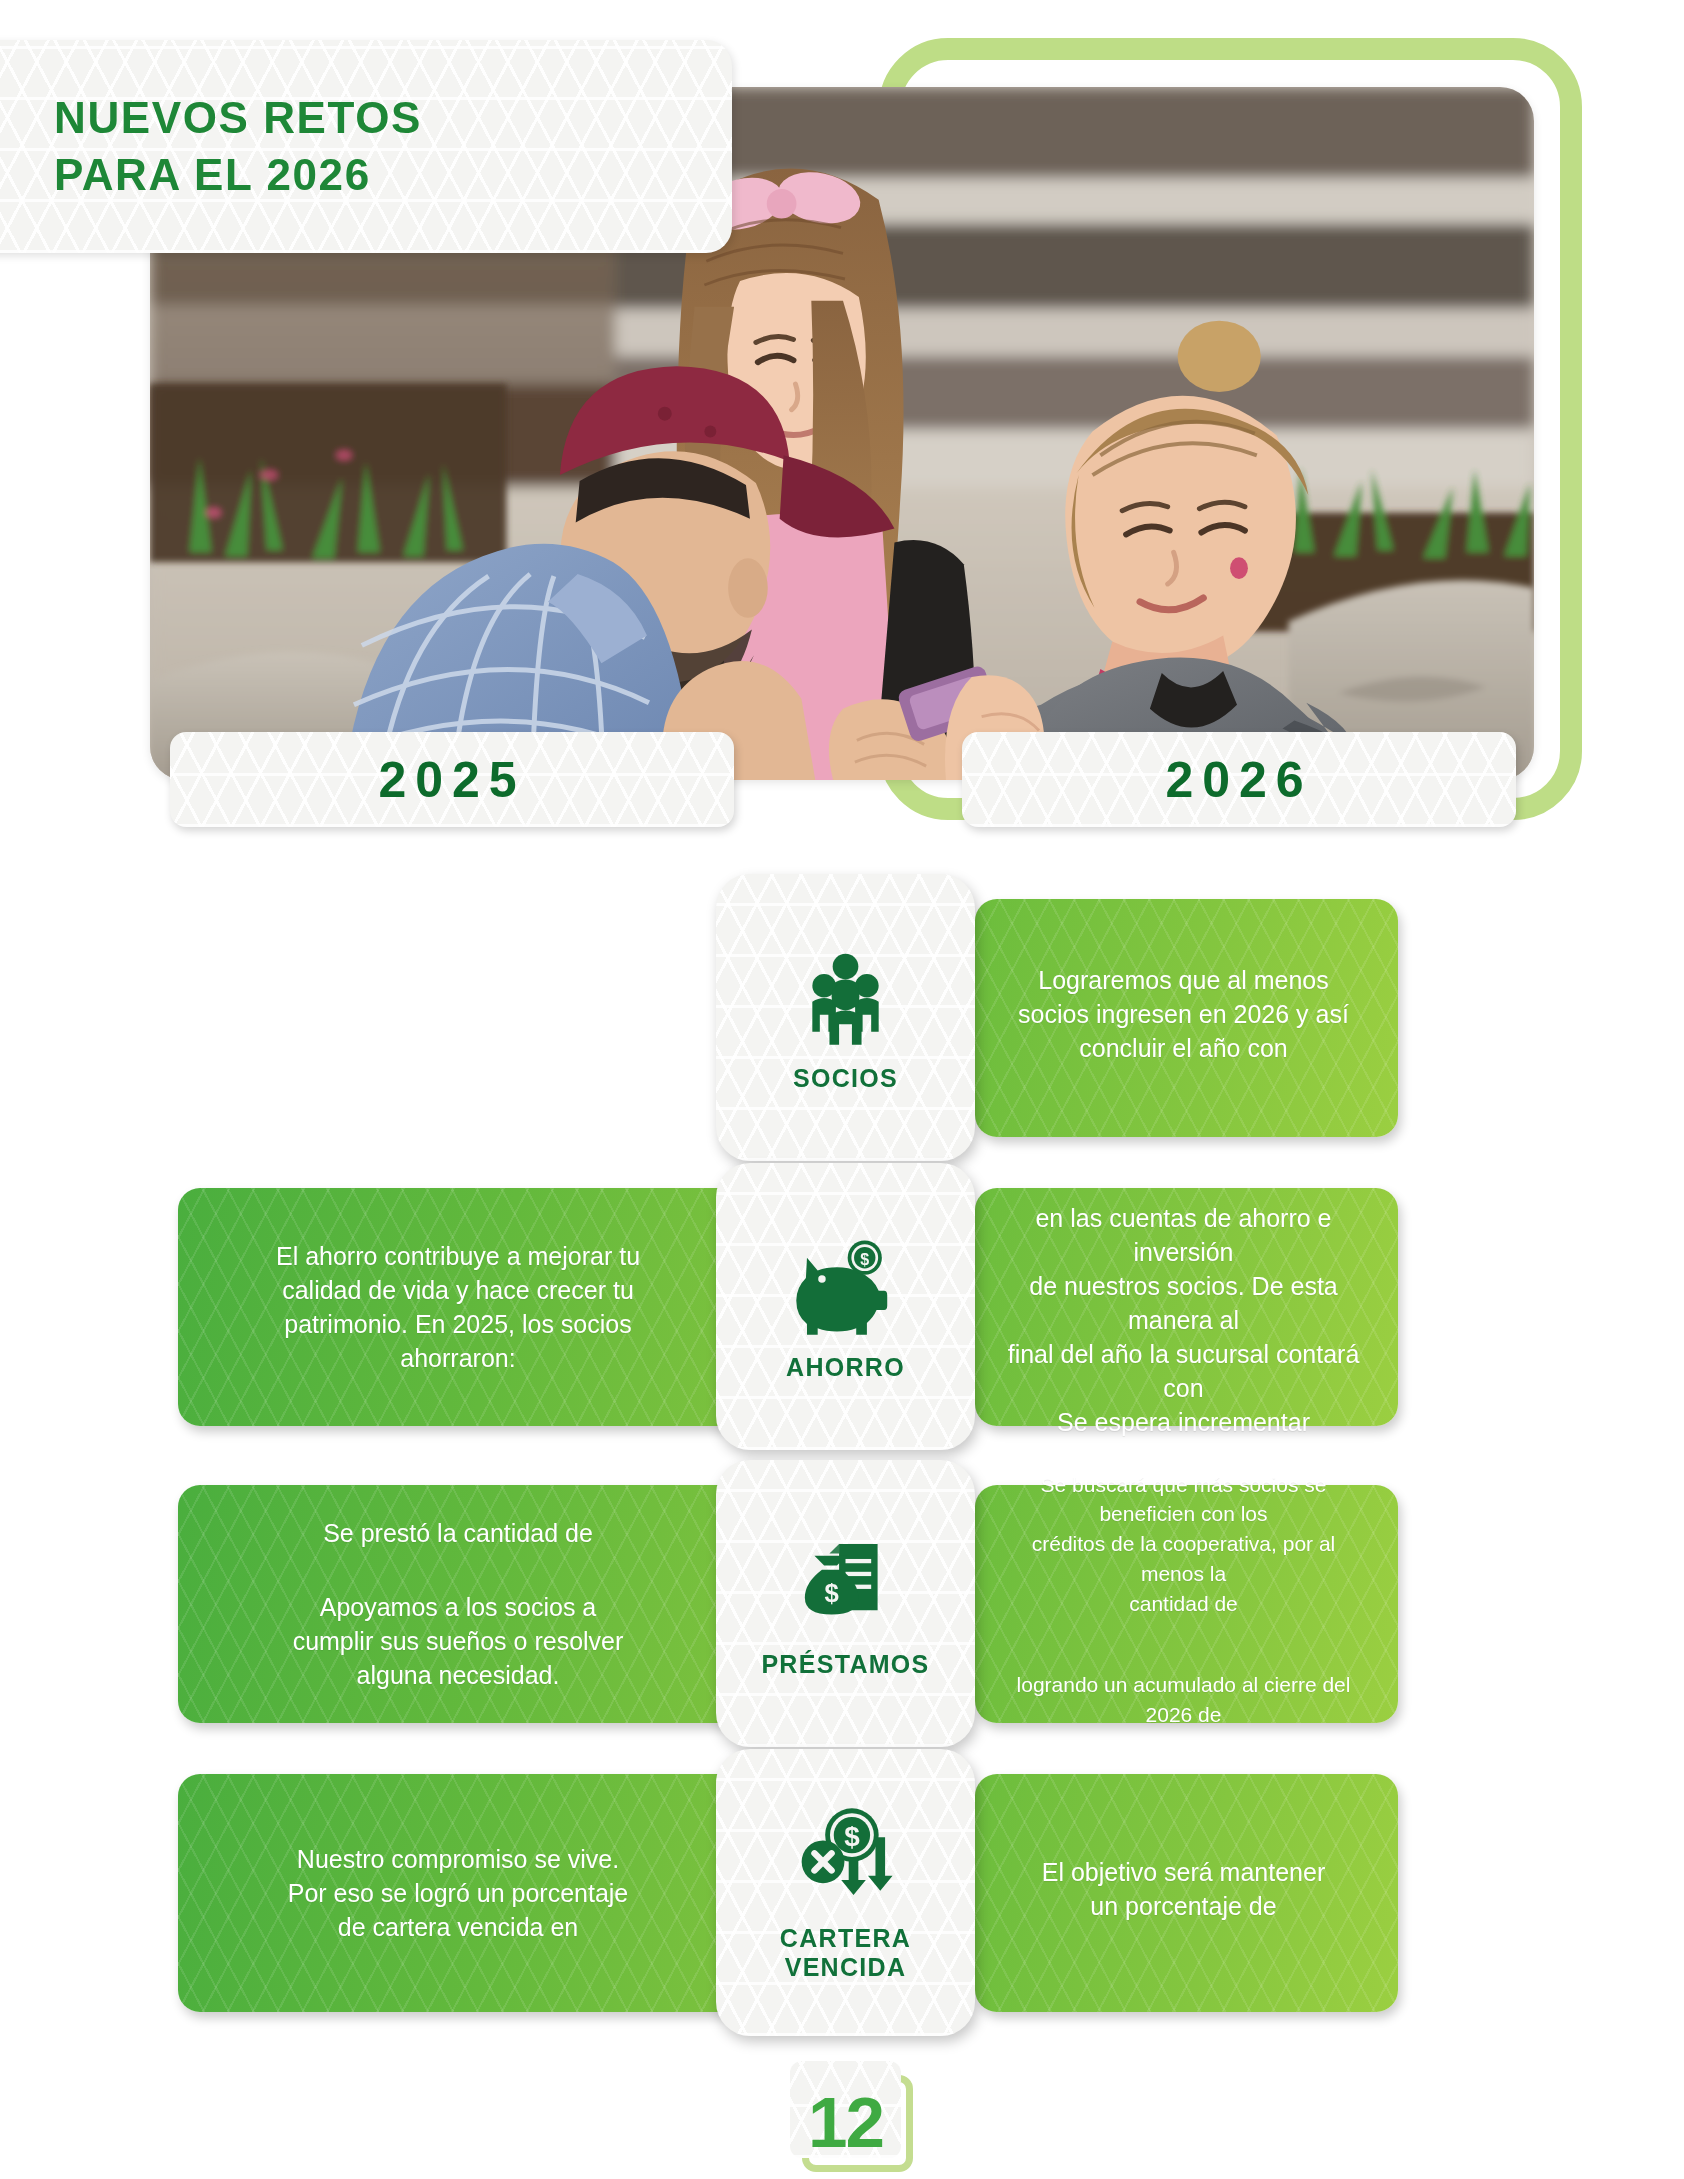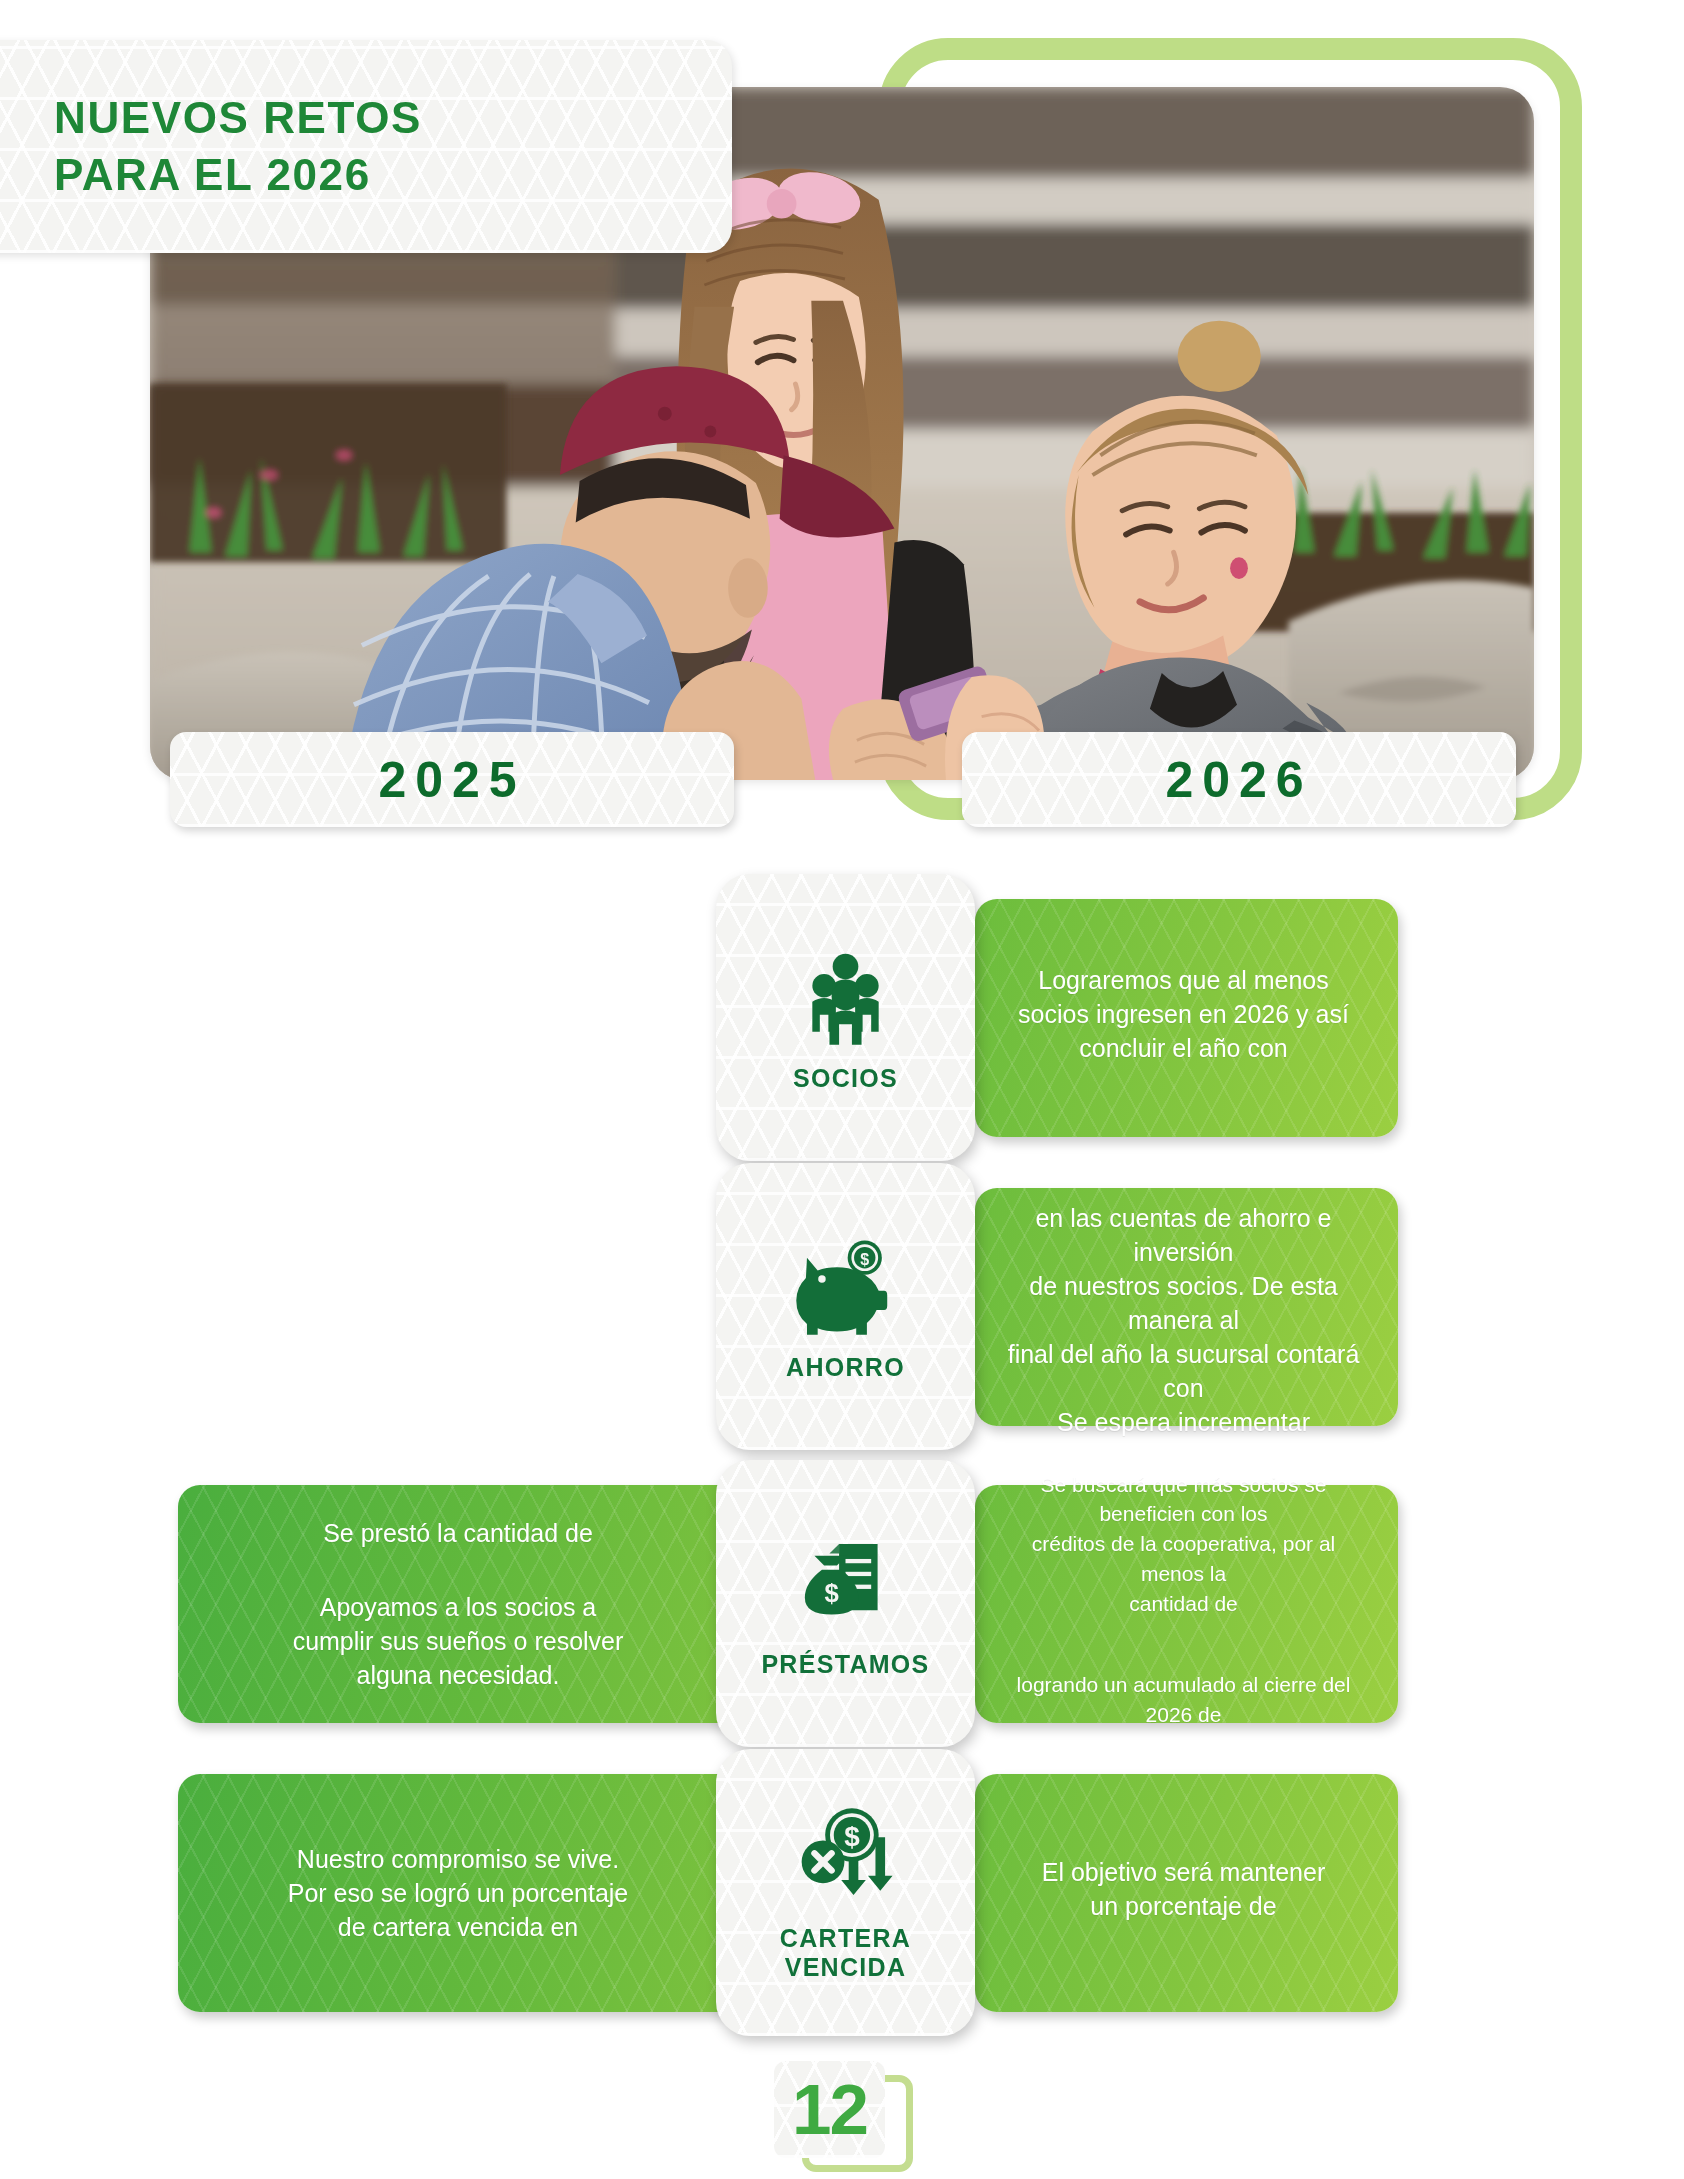--- a/index.html
+++ b/index.html
@@ -203,27 +203,27 @@
     left: 28px;
     top: 14px;
     width: 111px;
     height: 97px;
     border: 7px solid #c4dd90;
     border-radius: 14px;
     box-sizing: border-box;
   }
   #page-footer-plate {
     position: absolute;
-    left: 0;
+    left: 16px;
     top: 0;
     width: 111px;
     height: 97px;
     border-radius: 12px;
     display: flex;
-    align-items: center;
+    align-items: flex-end;
     justify-content: center;
   }
   #page-footer-plate span {
     color: #3faa42;
     font-size: 71px;
     font-weight: 800;
     letter-spacing: -2px;
     line-height: 1;
   }
 </style>
@@ -494,20 +494,26 @@
   </div>
 
   <div class="panel panel-right">
     <div class="ptext">Lograremos que al menos
 socios ingresen en 2026 y así
 concluir el año con</div>
   </div>
 </div>
 
 <div class="row" id="row-ahorro">
+  <div class="panel panel-left">
+    <div class="ptext">El ahorro contribuye a mejorar tu
+calidad de vida y hace crecer tu
+patrimonio. En 2025, los socios
+ahorraron:</div>
+  </div>
 
   <div class="icon-card textured">
     <div class="glyph">
       <svg viewBox="0 0 100 100" aria-hidden="true">
         <g fill="#136e39">
           <path d="M24 36 l-10 -12 -1 19 q-9 9 -9 21 q0 14 10 22 v10 h10 v-6 q8 3 18 3 q10 0 18 -3 v6 h10 v-11 q6 -5 9 -12 h7 q3 0 3 -4 v-10 q0 -4 -3 -4 h-5 q-5 -12 -19 -18 q-9 -4 -20 -4 q-10 0 -18 3z"></path>
           <circle cx="28" cy="44" r="3.5" fill="#f4f4f2"></circle>
           <circle cx="68" cy="24" r="16"></circle>
           <circle cx="68" cy="24" r="12.5" fill="#f4f4f2"></circle>
           <circle cx="68" cy="24" r="10" fill="#136e39"></circle>

